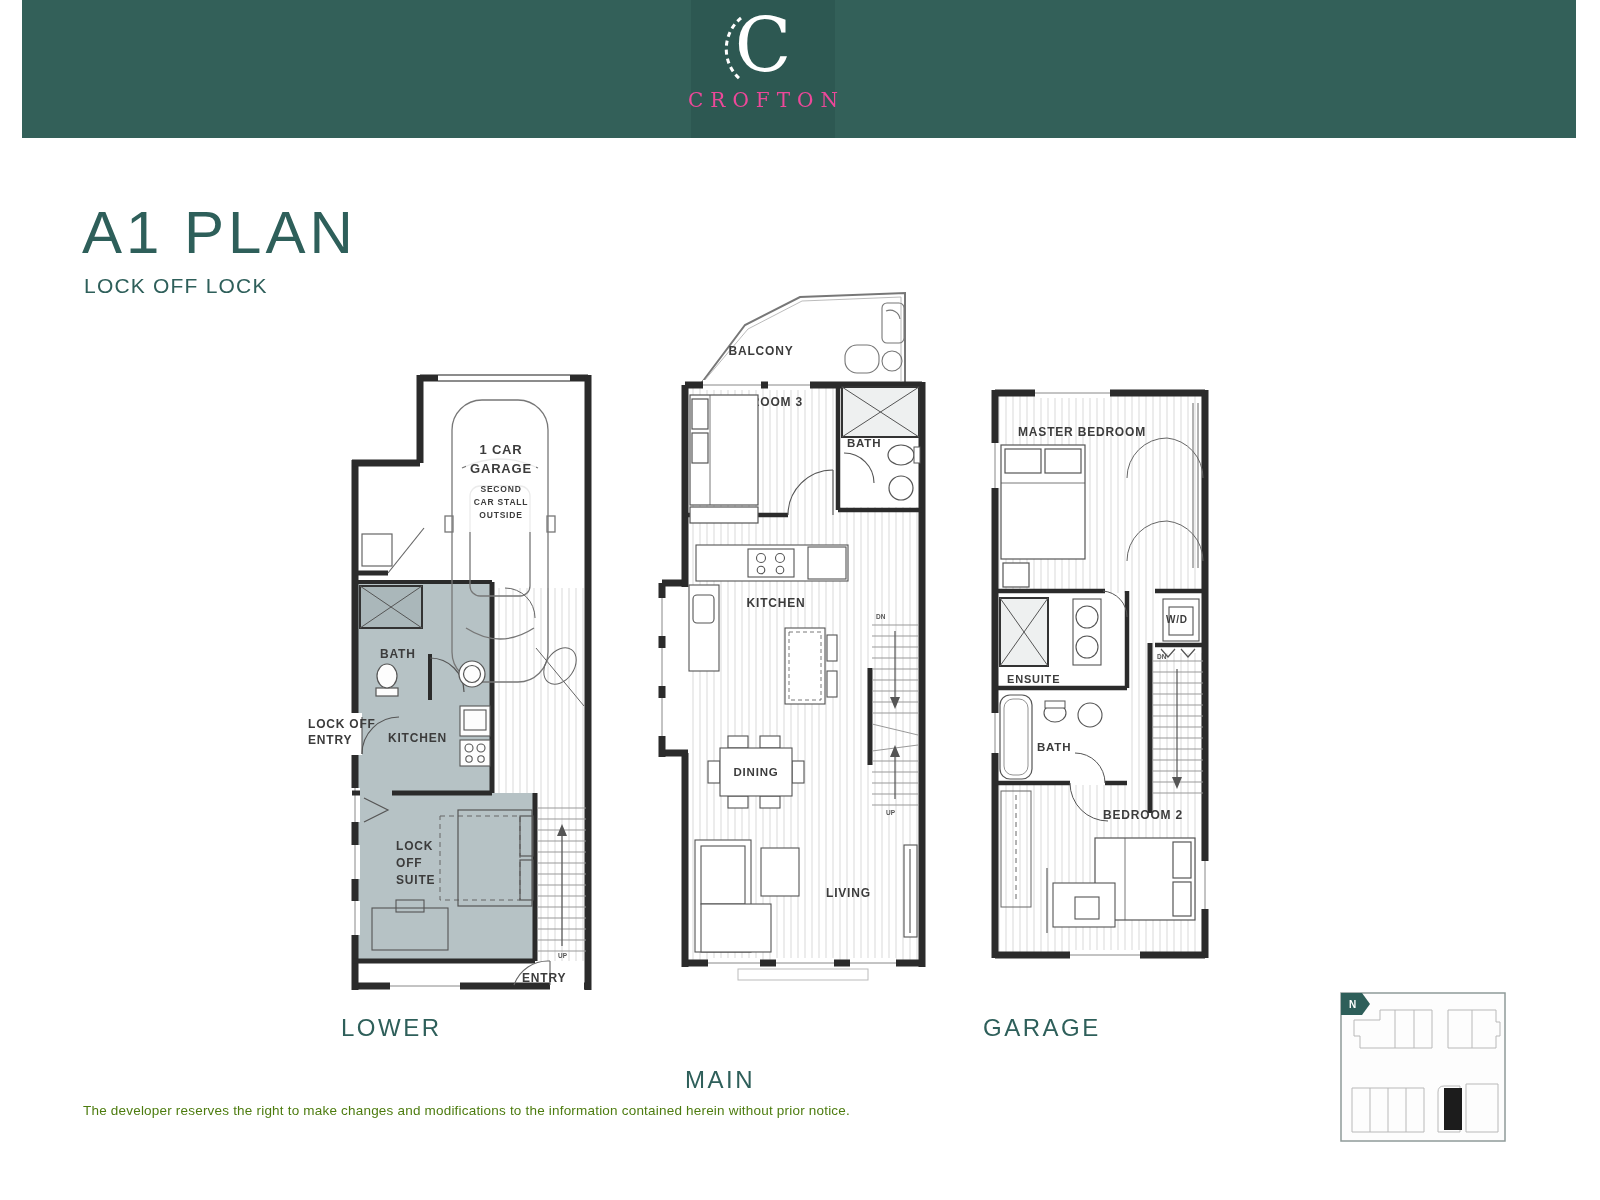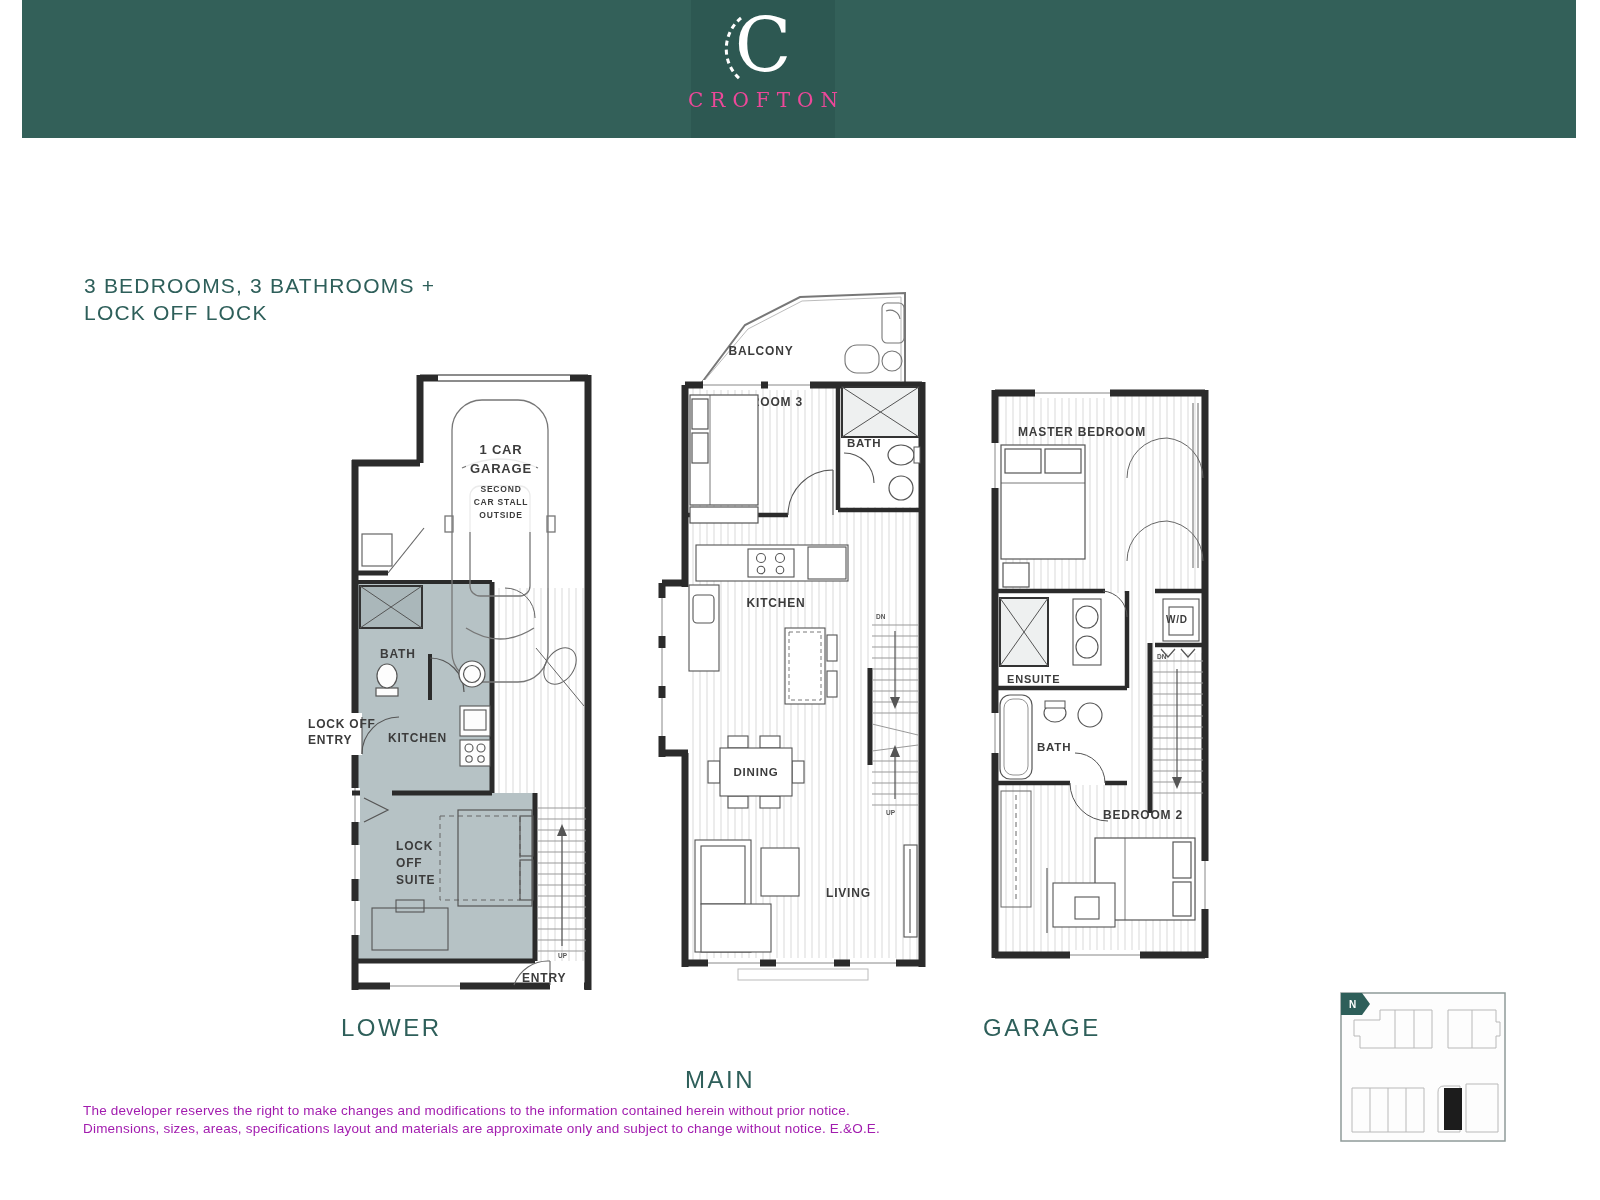--- a/index.html
+++ b/index.html
@@ -16,21 +16,21 @@
          letter-spacing:7px;margin-top:6px;text-indent:7px;}
   
   .title{position:absolute;left:82px;top:198px;color:#2e5f5a;font-size:60px;font-weight:400;
          letter-spacing:4px;}
   .subtitle{position:absolute;left:84px;top:272px;color:#2e5f5a;font-size:21px;
             letter-spacing:1.2px;line-height:27px;}
   
   .floor-label{position:absolute;color:#2e5f5a;font-size:24px;letter-spacing:2.5px;
                text-align:left;width:240px;}
   
-  .disclaimer{position:absolute;left:83px;top:1102px;color:#a21caf;font-size:13.5px;
+  .disclaimer{position:absolute;left:83px;top:1102px;color:#4d7c0f;font-size:13.5px;
               line-height:18px;letter-spacing:0.2px;}
   
   .plan{position:absolute;}
   svg text.room{font-family:"Liberation Sans",sans-serif;font-weight:bold;fill:#3c3c3c;
                 letter-spacing:0.8px;}
   svg text.tiny{font-family:"Liberation Sans",sans-serif;font-weight:bold;fill:#555;}
   .keyplan{position:absolute;left:1340px;top:992px;}
 </style>
 </head>
 <body>
@@ -51,22 +51,22 @@
   <div class="logo">
     <div class="logo-c">
       <svg width="70" height="84" viewBox="0 0 70 84" style="position:absolute;left:-14px;top:-2px;overflow:visible">
         <path d="M20,12 A40,40 0 0 0 20,74" fill="none" stroke="#ffffff" stroke-width="3" stroke-dasharray="5,4"></path>
       </svg>
       <span>C</span>
     </div>
     <div class="brand">CROFTON</div>
   </div>
 
+  <div class="title">A1 PLAN</div>
   <div class="subtitle">
-    <div>3 BEDROOMS, 3 BATHROOMS +</div>
     <div>LOCK OFF LOCK</div>
   </div>
 
   <svg class="plan" style="left:300px;top:358px" width="300" height="648" viewBox="0 0 300 648">
 
     <rect x="196" y="230" width="90" height="373" fill="url(#hatchV)"></rect>
 
     <g>
       <rect x="58" y="224" width="134" height="118" fill="#b6c2c5"></rect>
       <rect x="58" y="342" width="134" height="93" fill="#b6c2c5"></rect>
@@ -512,16 +512,15 @@
     </g>
     <rect x="104" y="96" width="18" height="42" fill="#1c1c1c"></rect>
     <g>
       <polygon points="1,1 22,1 30,12 22,23 1,23" fill="#2e5f5a"></polygon>
       <text x="9" y="16" font-size="10" font-weight="bold" fill="#ffffff" font-family="Liberation Sans, sans-serif">N</text>
     </g>
   </svg>
 
   <div class="disclaimer">
     <div>The developer reserves the right to make changes and modifications to the information contained herein without prior notice.</div>
-    <div>Dimensions, sizes, areas, specifications layout and materials are approximate only and subject to change without notice. E.&amp;O.E.</div>
   </div>
 
 </div>
 
 </body></html>

